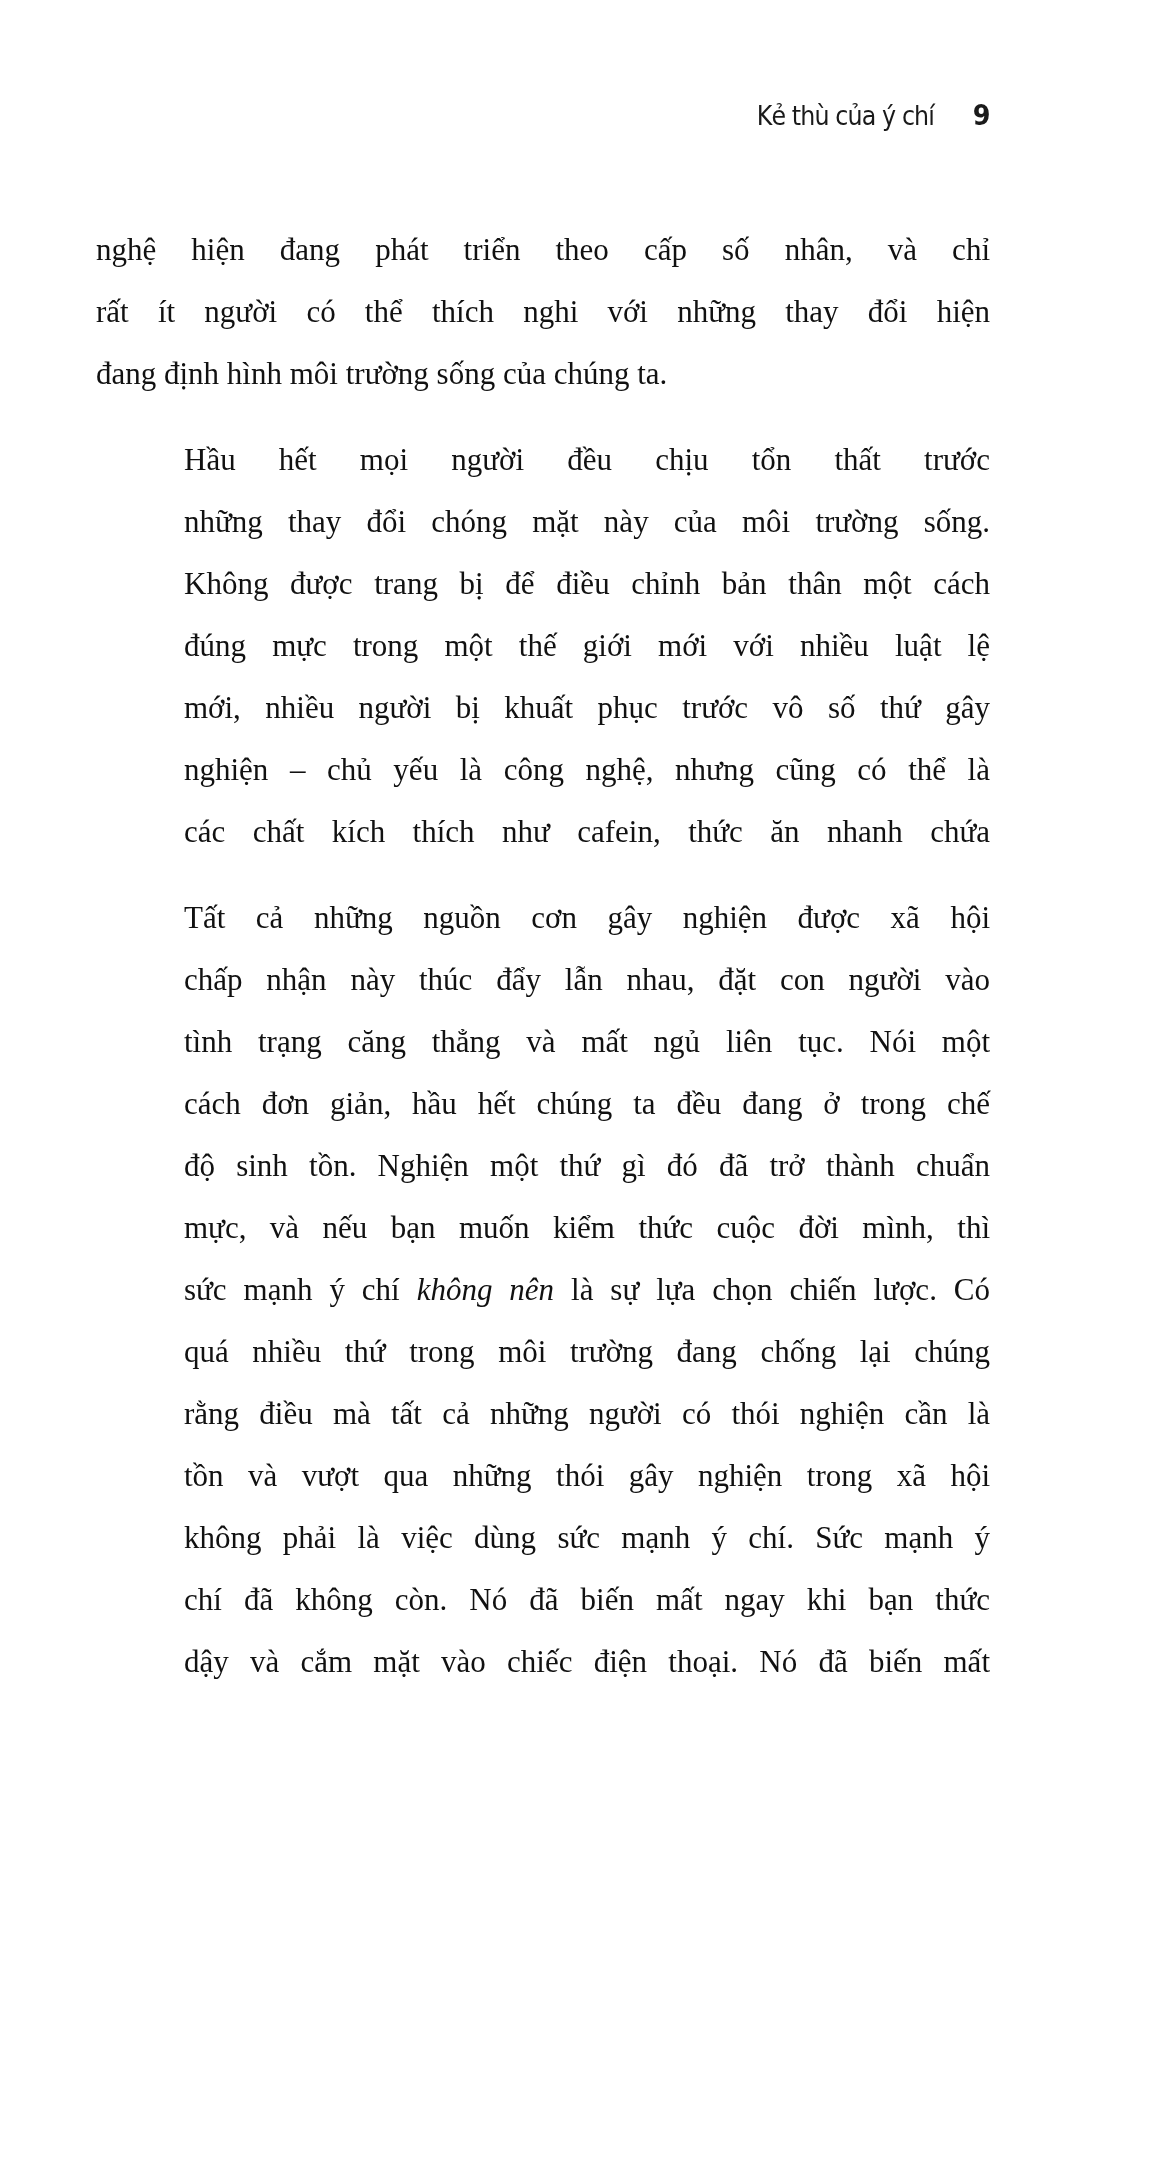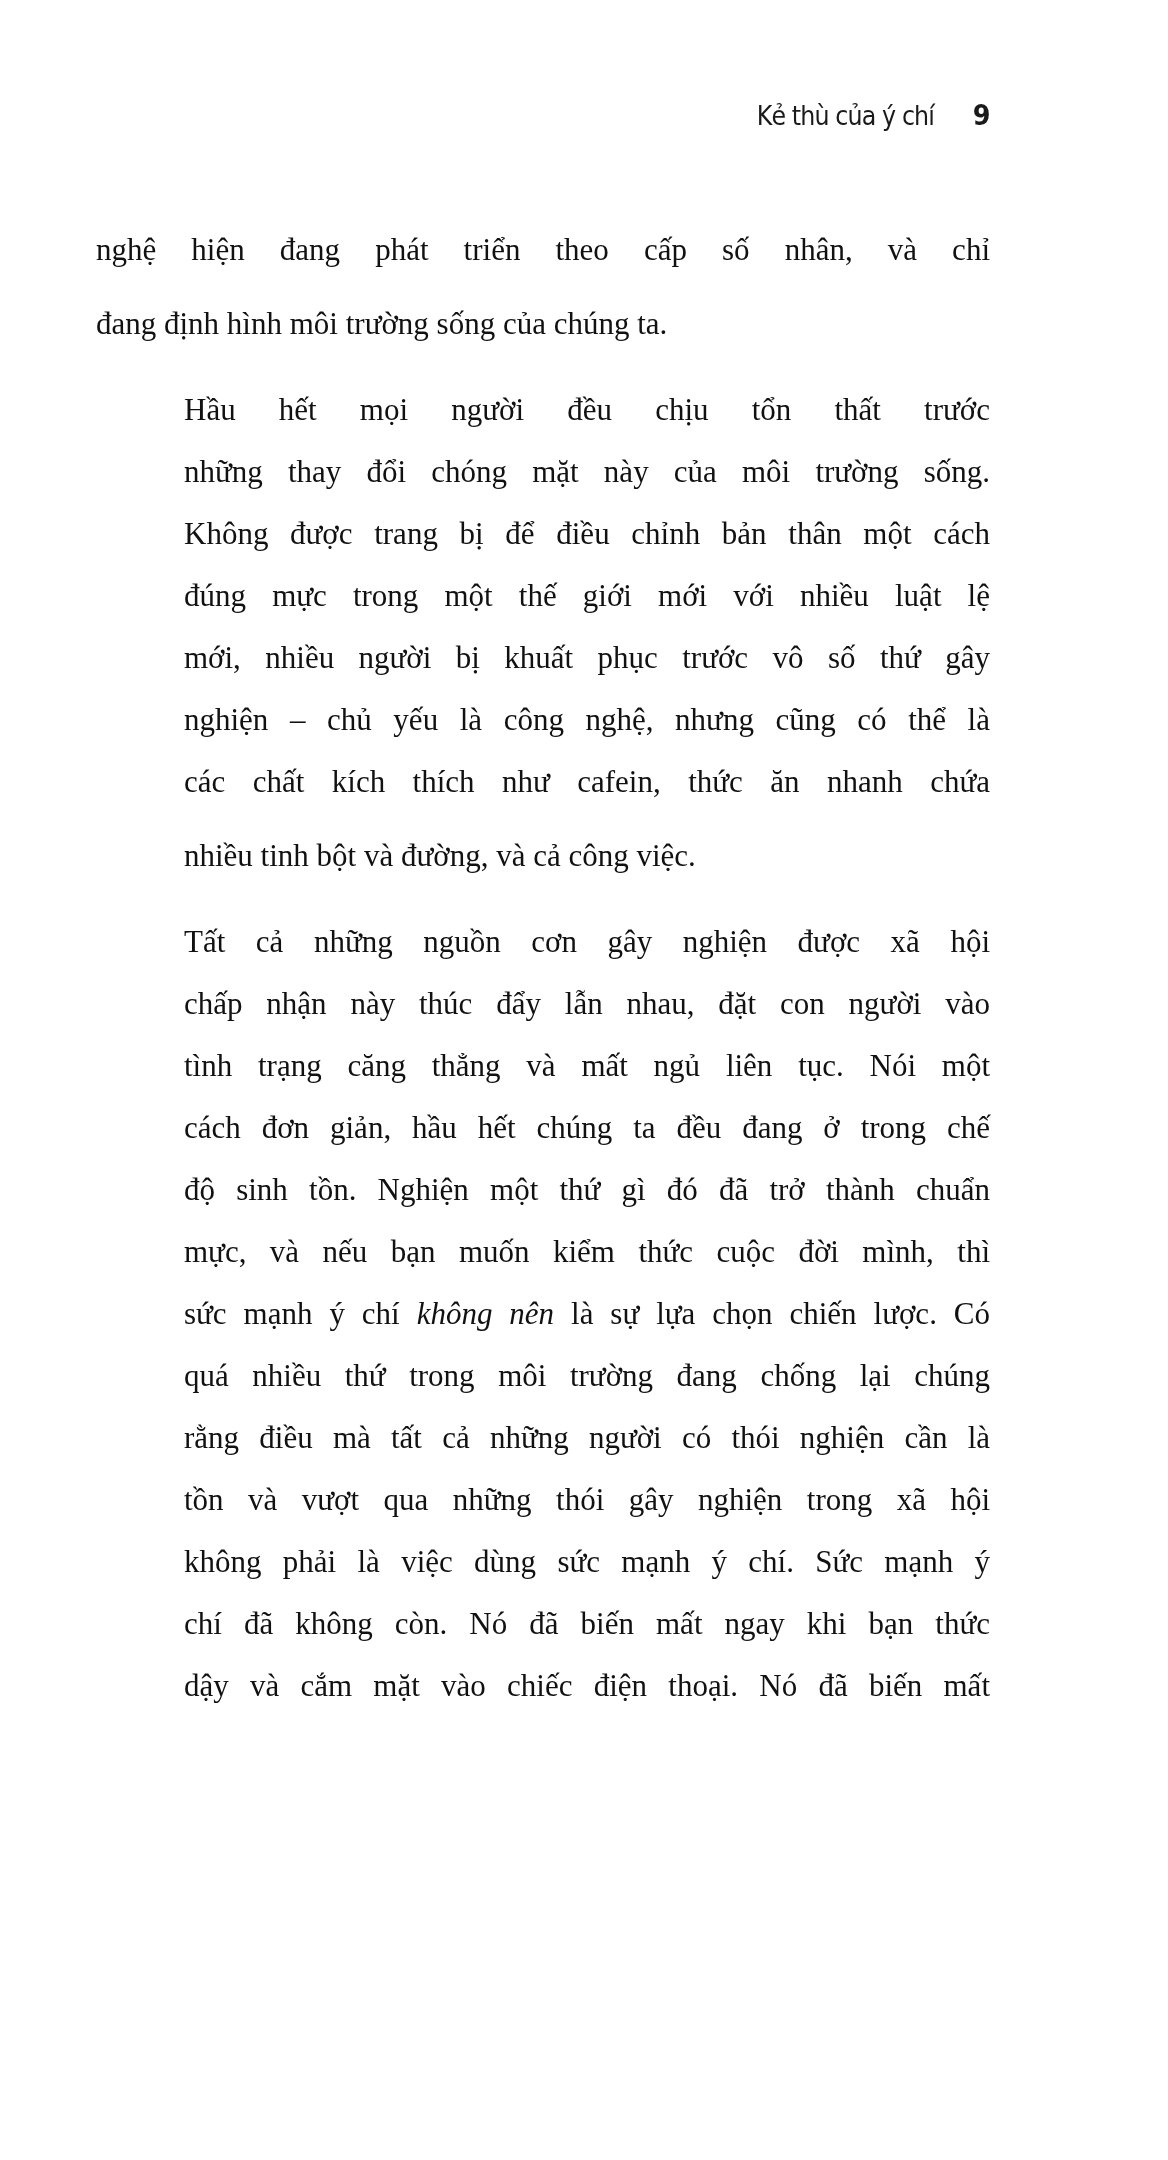--- a/index.html
+++ b/index.html
@@ -54,48 +54,47 @@
       text-indent: 88px;
     }
     .line {
       display: block;
       text-align: justify;
       text-align-last: justify;
       white-space: nowrap;
     }
     .line.last {
       text-align-last: left;
-      margin-top: 12px;
     }
     em {
       margin-top: 19px;
     }
   </style>
 </head>
 <body>
 
 <div class="running-header">
   <span class="chapter-title">Kẻ thù của ý chí</span>
   <span class="page-number">9</span>
 </div>
 
 <div class="body-text">
   <p>
     <span class="line">nghệ hiện đang phát triển theo cấp số nhân, và chỉ</span>
+    <span class="line">rất ít người có thể thích nghi với những thay đổi hiện</span>
     <span class="line last">đang định hình môi trường sống của chúng ta.</span>
   </p>
   <p class="indent">
     <span class="line">Hầu hết mọi người đều chịu tổn thất trước</span>
     <span class="line">những thay đổi chóng mặt này của môi trường sống.</span>
     <span class="line">Không được trang bị để điều chỉnh bản thân một cách</span>
     <span class="line">đúng mực trong một thế giới mới với nhiều luật lệ</span>
     <span class="line">mới, nhiều người bị khuất phục trước vô số thứ gây</span>
     <span class="line">nghiện – chủ yếu là công nghệ, nhưng cũng có thể là</span>
     <span class="line">các chất kích thích như cafein, thức ăn nhanh chứa</span>
-    <span class="line last">nhiều tinh bột và đường, và cả công việc.</span>
   </p>
   <p class="indent">
     <span class="line">Tất cả những nguồn cơn gây nghiện được xã hội</span>
     <span class="line">chấp nhận này thúc đẩy lẫn nhau, đặt con người vào</span>
     <span class="line">tình trạng căng thẳng và mất ngủ liên tục. Nói một</span>
     <span class="line">cách đơn giản, hầu hết chúng ta đều đang ở trong chế</span>
     <span class="line">độ sinh tồn. Nghiện một thứ gì đó đã trở thành chuẩn</span>
     <span class="line">mực, và nếu bạn muốn kiểm thức cuộc đời mình, thì</span>
     <span class="line"><span>sức mạnh ý chí </span><em>không nên</em><span> là sự lựa chọn chiến lược. Có</span></span>
     <span class="line">quá nhiều thứ trong môi trường đang chống lại chúng</span>

